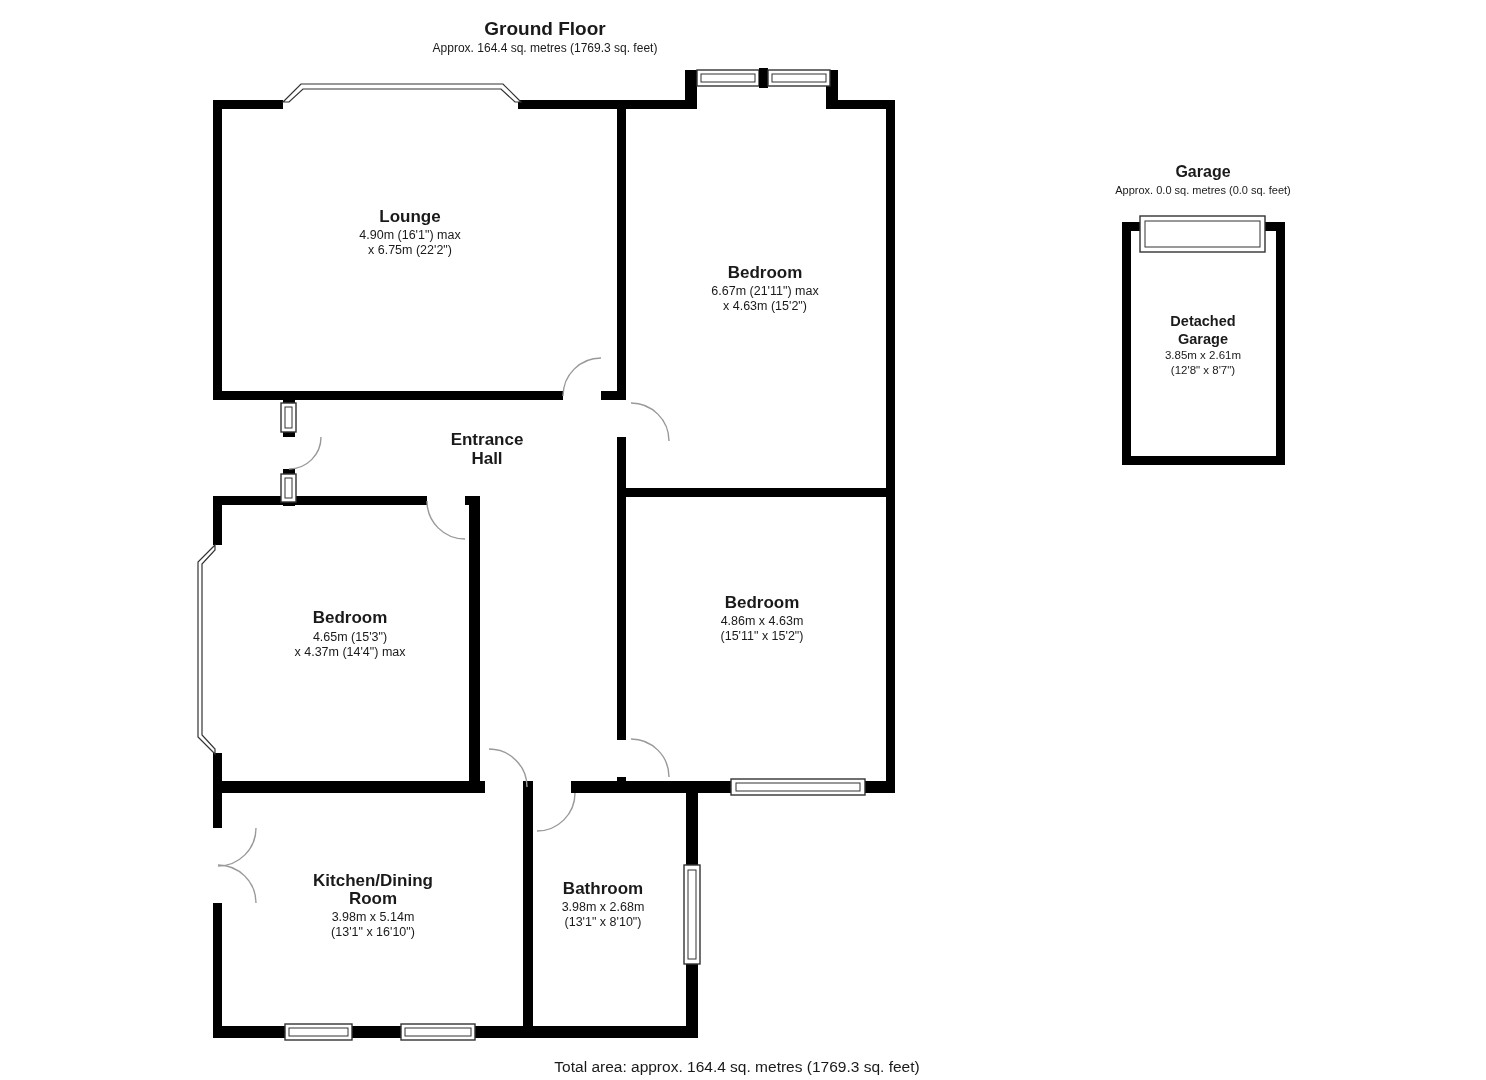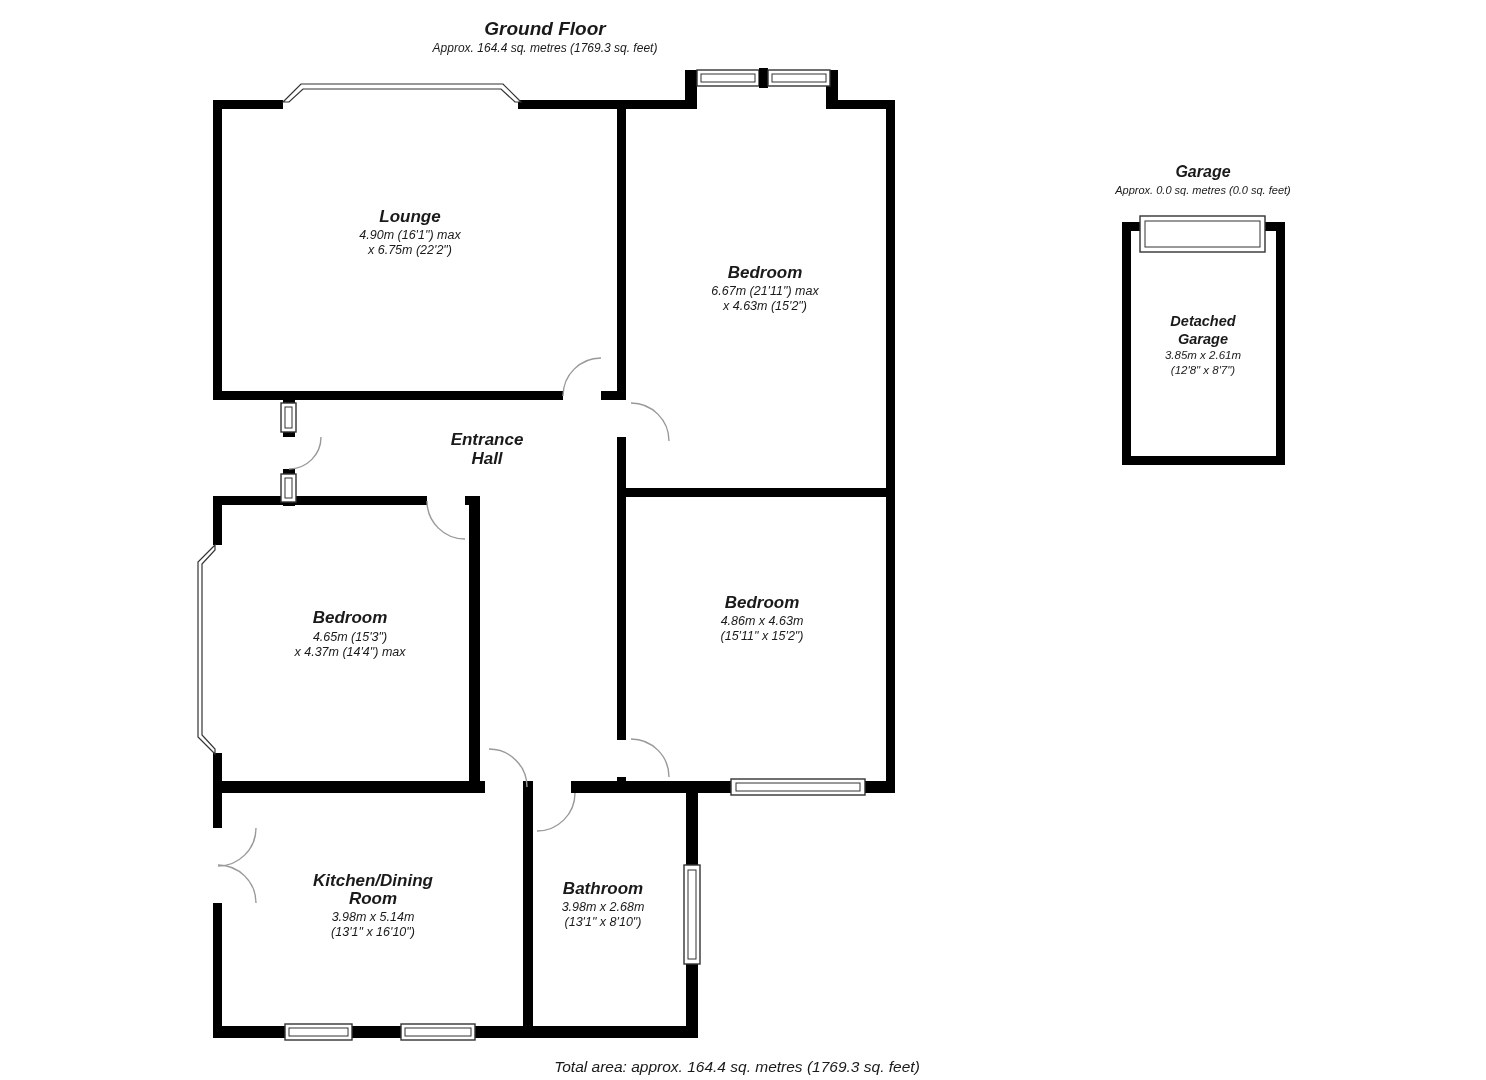--- a/index.html
+++ b/index.html
@@ -1,16 +1,16 @@
 <!DOCTYPE html>
 <html style="--color-wall: #000000; --color-window_outline: #333333; --color-door_arc: #999999; --color-text: #1a1a1a; --color-background: #ffffff;"><head>
 <meta charset="utf-8">
 <style>
   html,body{margin:0;padding:0;background:#fff;}
-  #stage{position:relative;width:1486px;height:1080px;background:var(--color-background,#fff);overflow:hidden;font-style:italic;}
+  #stage{position:relative;width:1486px;height:1080px;background:var(--color-background,#fff);overflow:hidden;}
   svg{position:absolute;left:0;top:0;}
   svg text{font-family:"Liberation Sans","DejaVu Sans",sans-serif;fill:var(--color-text,#1a1a1a);}
   .wall{fill:var(--color-wall,#000);}
   .window{fill:#fff;stroke:var(--color-window_outline,#333);stroke-width:1.4;}
   .window-inner{fill:none;stroke:var(--color-window_outline,#333);stroke-width:1;}
   .bay{fill:#fff;stroke:var(--color-window_outline,#333);stroke-width:1.2;}
   .door-arc{fill:none;stroke:var(--color-door_arc,#999);stroke-width:1.4;}
   .sep{fill:var(--color-wall,#000);}
   .title{font-size:19px;font-weight:bold;}
   .subtitle{font-size:12px;}

